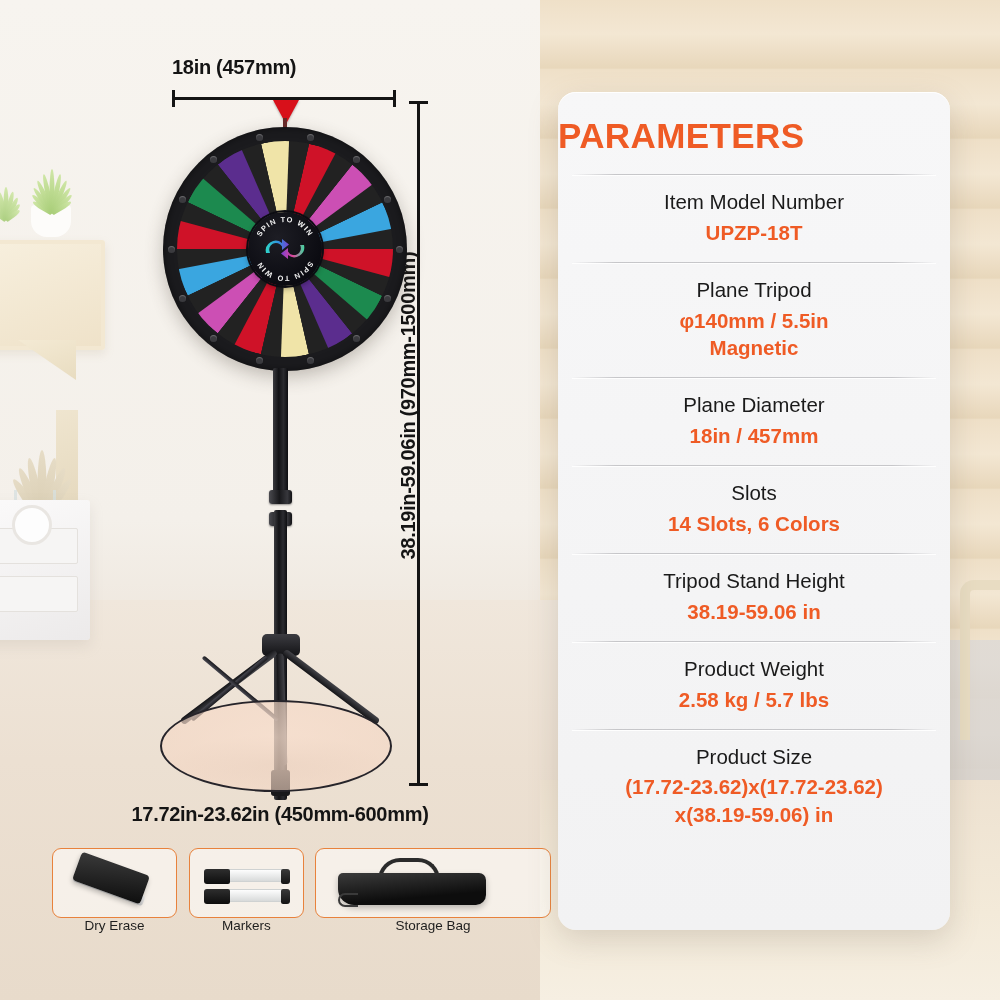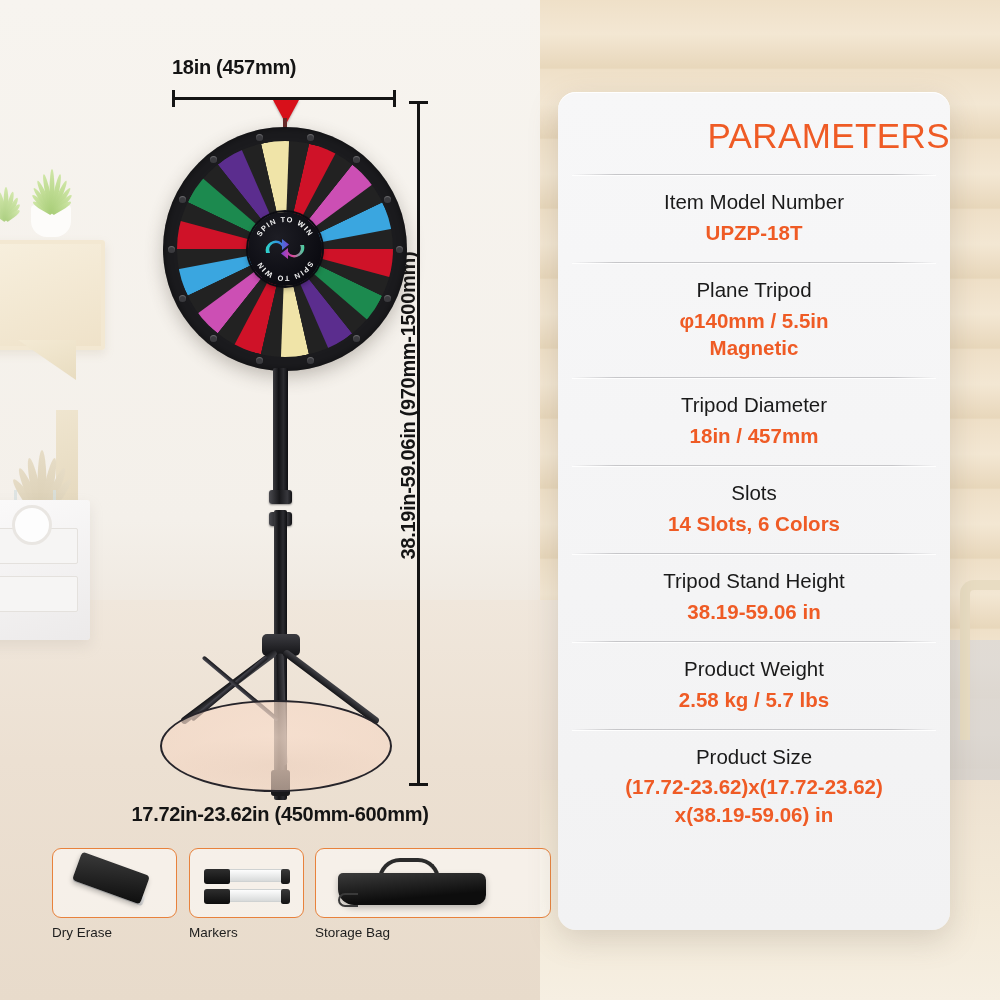--- a/index.html
+++ b/index.html
@@ -217,21 +217,21 @@
 
   
   #accessories { position:absolute; left:52px; top:848px; width:476px; height:108px; }
   .acc { position:absolute; top:0; }
   .acc-box {
     background: rgba(255,255,255,.55);
     border:1.6px solid #e8823c; border-radius:9px;
     height:70px; position:relative; overflow:hidden;
   }
   .acc-label {
-    font-size:13.5px; color:#1e1e1e; margin-top:7px;
+    text-align:center; font-size:13.5px; color:#1e1e1e; 
     font-family:"Liberation Sans", sans-serif;
   }
   .eraser-body {
     position:absolute; left:22px; top:14px; width:72px; height:30px;
     background: linear-gradient(165deg,#3a3a3a,#0e0e0e);
     border-radius:4px; transform: rotate(20deg);
     box-shadow: 0 3px 5px rgba(0,0,0,.25);
   }
   .eraser-base {
     position:absolute; left:19px; top:34px; width:74px; height:11px;
@@ -268,21 +268,21 @@
   }
 
   
   #params-panel {
     position:absolute; left:558px; top:92px; width:392px; height:838px;
     background: linear-gradient(180deg,#f7f7f8 0%,#f2f2f3 100%);
     border-radius:18px;
     box-shadow: 0 10px 30px rgba(120,105,90,.22), 0 1px 0 rgba(255,255,255,.9) inset;
   }
   #params-title {
-    text-align:right; color:#EF5B25; font-size:35px; font-weight:normal;
+    text-align:left; color:#EF5B25; font-size:35px; font-weight:bold;
     letter-spacing:.4px; margin-top:24px;
   }
   .rows { margin-top:18px; }
   .prow {
     position:relative; padding:14px 14px 16px; text-align:center;
   }
   .prow + .prow::before,
   .rows > .prow:first-child::before {
     content:""; position:absolute; left:14px; right:14px; top:0; height:1px;
     background: linear-gradient(90deg, rgba(200,200,202,0), rgba(196,196,199,.95) 12%,
@@ -496,21 +496,21 @@
       <div class="prow">
         <div class="plabel">Item Model Number</div>
         <div class="pvalue" style="color: rgb(239, 91, 37);">UPZP-18T</div>
       </div>
       <div class="prow">
         <div class="plabel">Plane Tripod</div>
         <div class="pvalue" style="color: rgb(239, 91, 37);">φ140mm / 5.5in
 Magnetic</div>
       </div>
       <div class="prow">
-        <div class="plabel">Tripod Diameter</div>
+        <div class="plabel">Plane Diameter</div>
         <div class="pvalue" style="color: rgb(239, 91, 37);">18in / 457mm</div>
       </div>
       <div class="prow">
         <div class="plabel">Slots</div>
         <div class="pvalue" style="color: rgb(239, 91, 37);">14 Slots, 6 Colors</div>
       </div>
       <div class="prow">
         <div class="plabel">Tripod Stand Height</div>
         <div class="pvalue" style="color: rgb(239, 91, 37);">38.19-59.06 in</div>
       </div>

